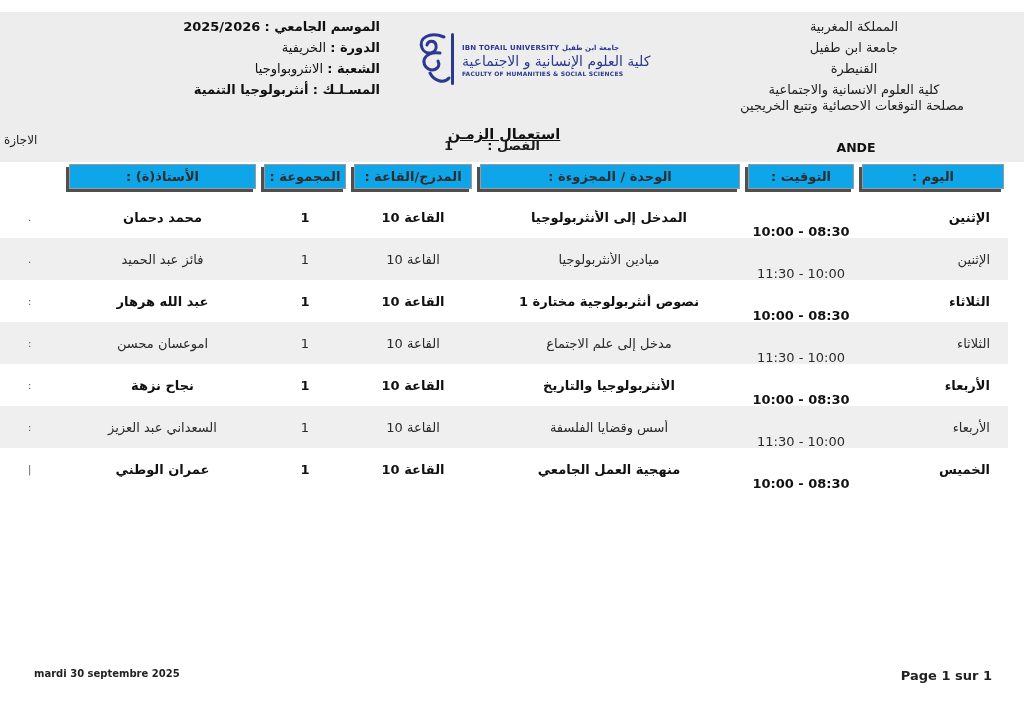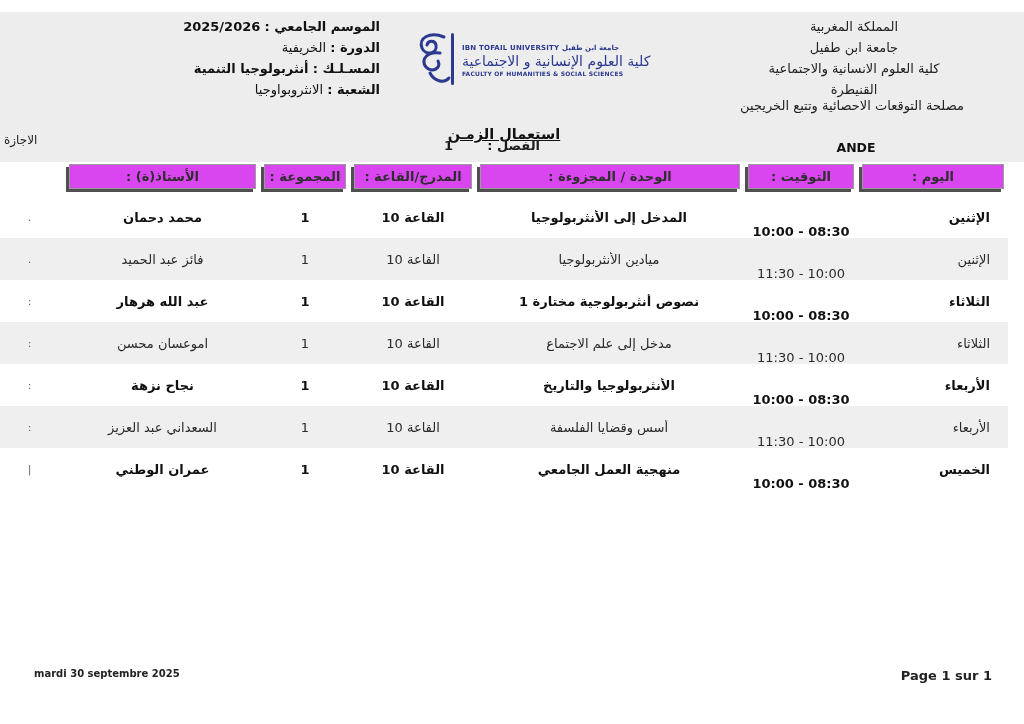--- a/index.html
+++ b/index.html
@@ -48,21 +48,21 @@
   .hdr-row, .data-row { display:flex; direction:rtl; padding-left:64px; }
   .hdr-row { height:32px; align-items:flex-start; margin-bottom:2px; }
   .col-day  { flex:0 0 150px; }
   .col-time { flex:0 0 114px; }
   .col-unit { flex:0 0 268px; }
   .col-room { flex:0 0 126px; }
   .col-grp  { flex:0 0 90px; }
   .col-prof { flex:0 0 195px; }
   .hdr-box {
     margin:2px 4px 0 4px; height:25px; line-height:23px;
-    background:#d946ef; border:1px solid #9a9a9a;
+    background:#0ea5e9; border:1px solid #9a9a9a;
     box-shadow:-3px 3px 0 #4f4f4f;
     text-align:center; font-size:13px; font-weight:bold; color:#2e2e2e;
     white-space:nowrap; overflow:hidden;
   }
   .data-row { height:42px; align-items:center; position:relative; font-size:13px; color:#2a2a2a; }
   .data-row.alt { background:#efefef; }
   .data-row.strong { font-weight:bold; color:#111; }
   .cell-day  { text-align:right; padding-left:0; padding-right:18px; }
   .cell-time { text-align:center; white-space:nowrap;margin-top:28px; }
   .cell-unit { text-align:center; padding-right:2px; white-space:nowrap; overflow:hidden; }
@@ -79,22 +79,22 @@
 </head>
 <body>
 
 <div id="page">
 
   <div class="top-band"></div>
 
   <div class="kingdom">
     <div>المملكة المغربية</div>
     <div>جامعة ابن طفيل</div>
+    <div>القنيطرة</div>
     <div>كلية العلوم الانسانية والاجتماعية</div>
-    <div>القنيطرة</div>
   </div>
   <div class="service-line">مصلحة التوقعات الاحصائية وتتبع الخريجين</div>
   <div class="ande">ANDE</div>
 
   <div class="logo">
     <span class="logo-mark">
       <svg width="52" height="60" viewBox="0 0 52 60">
         <g fill="none" stroke="#2b3990" stroke-width="3" stroke-linecap="round">
           <path d="M40 8 C26 2 14 9 18 19 C21 27 34 25 32 16 C31 11 24 11 23 16"></path>
           <path d="M36 24 C24 22 16 30 22 38 C27 44 38 40 34 32"></path>
@@ -115,27 +115,27 @@
 
   <div class="info">
     <div class="line l1">
       <span class="lbl">الموسم الجامعي :</span>
       <span class="bold-val">2025/2026</span>
     </div>
     <div class="line l2">
       <span class="lbl">الدورة :</span>
       <span>الخريفية</span>
     </div>
+    <div class="line l3">
+      <span class="lbl">الشعبة :</span>
+      <span>الانثروبواوجيا</span>
+    </div>
     <div class="line l4">
       <span class="lbl">المسـلـك :</span>
       <span class="bold-val">أنثربولوجيا التنمية</span>
-    </div>
-    <div class="line l3">
-      <span class="lbl">الشعبة :</span>
-      <span>الانثروبواوجيا</span>
     </div>
   </div>
 
   <div class="degree">الاجازة</div>
 
   <div class="doc-title">استعمال الزمـن</div>
 
   <div class="semester">
     <span class="lbl">الفصل :</span>
     <span class="val">1</span>

